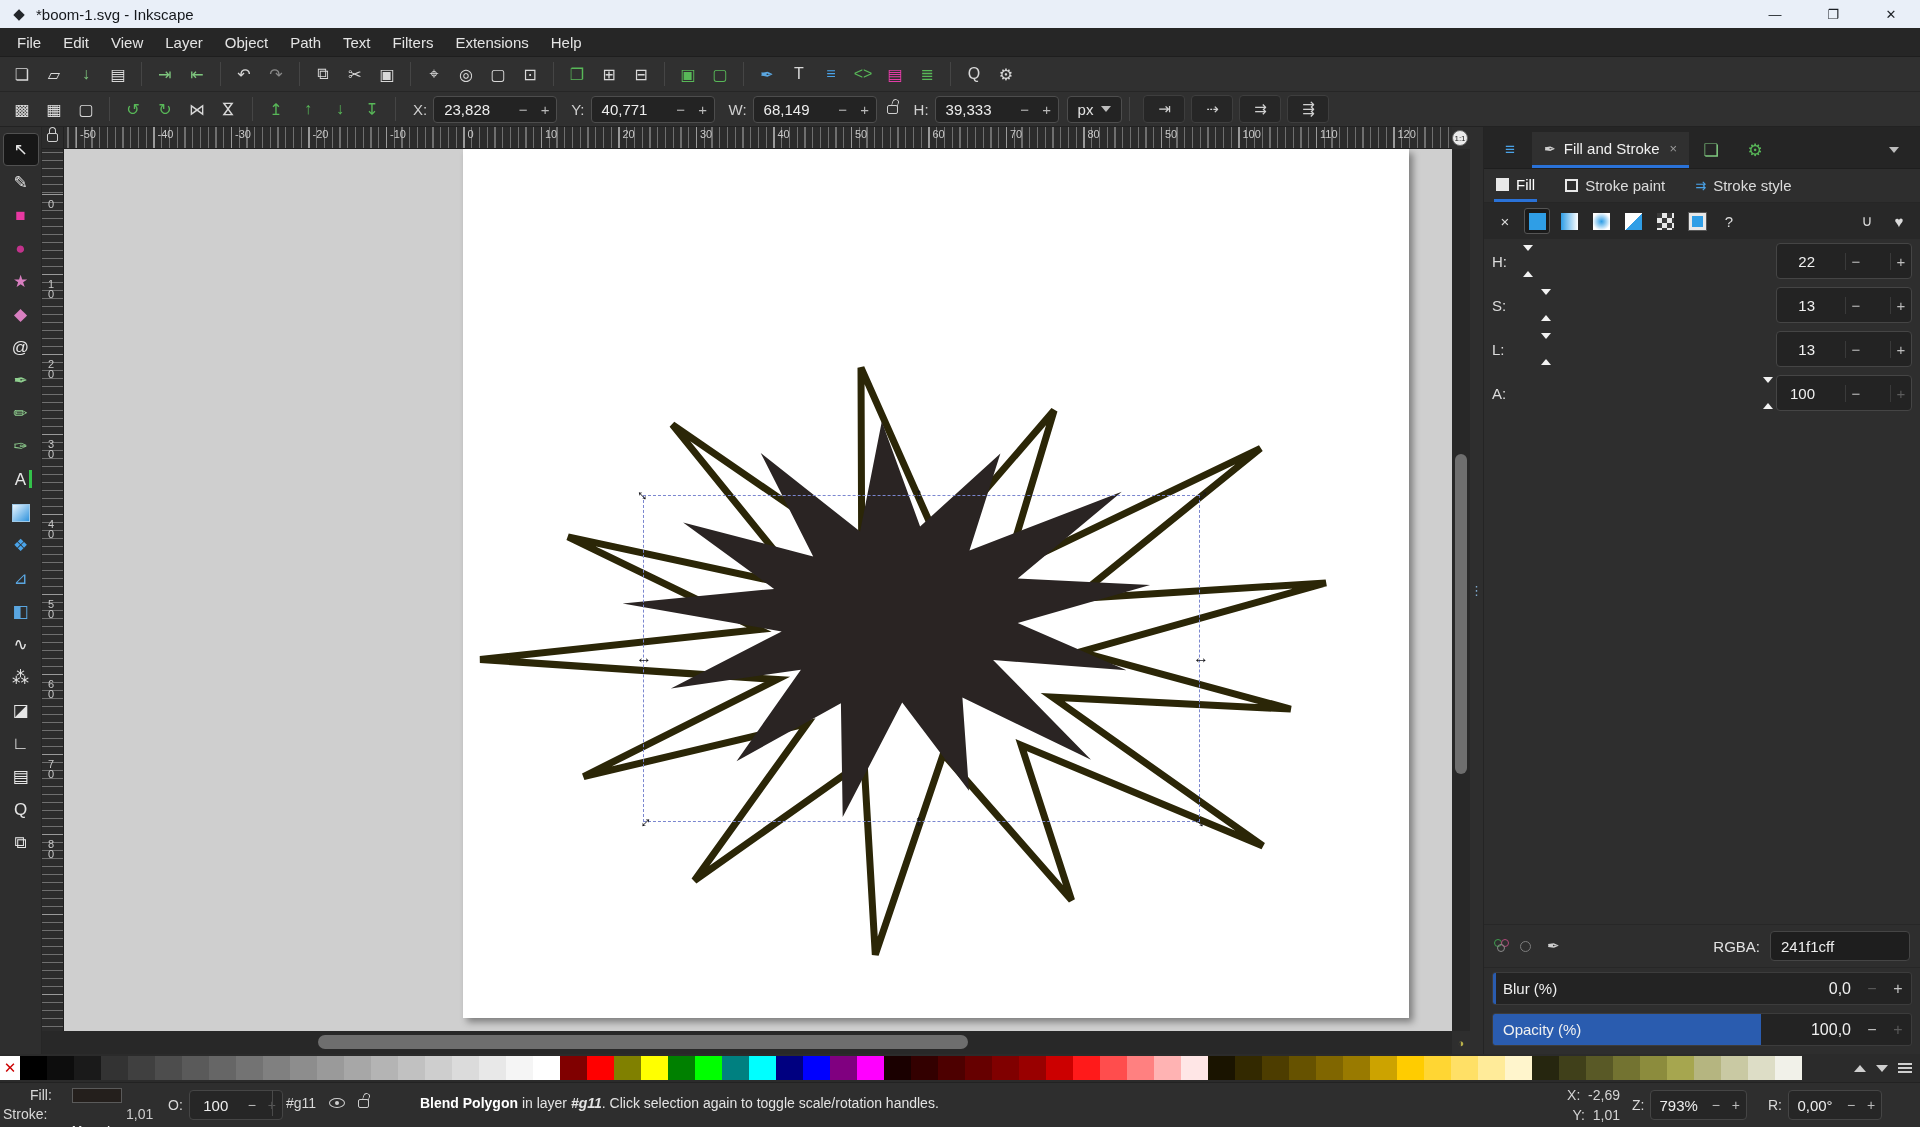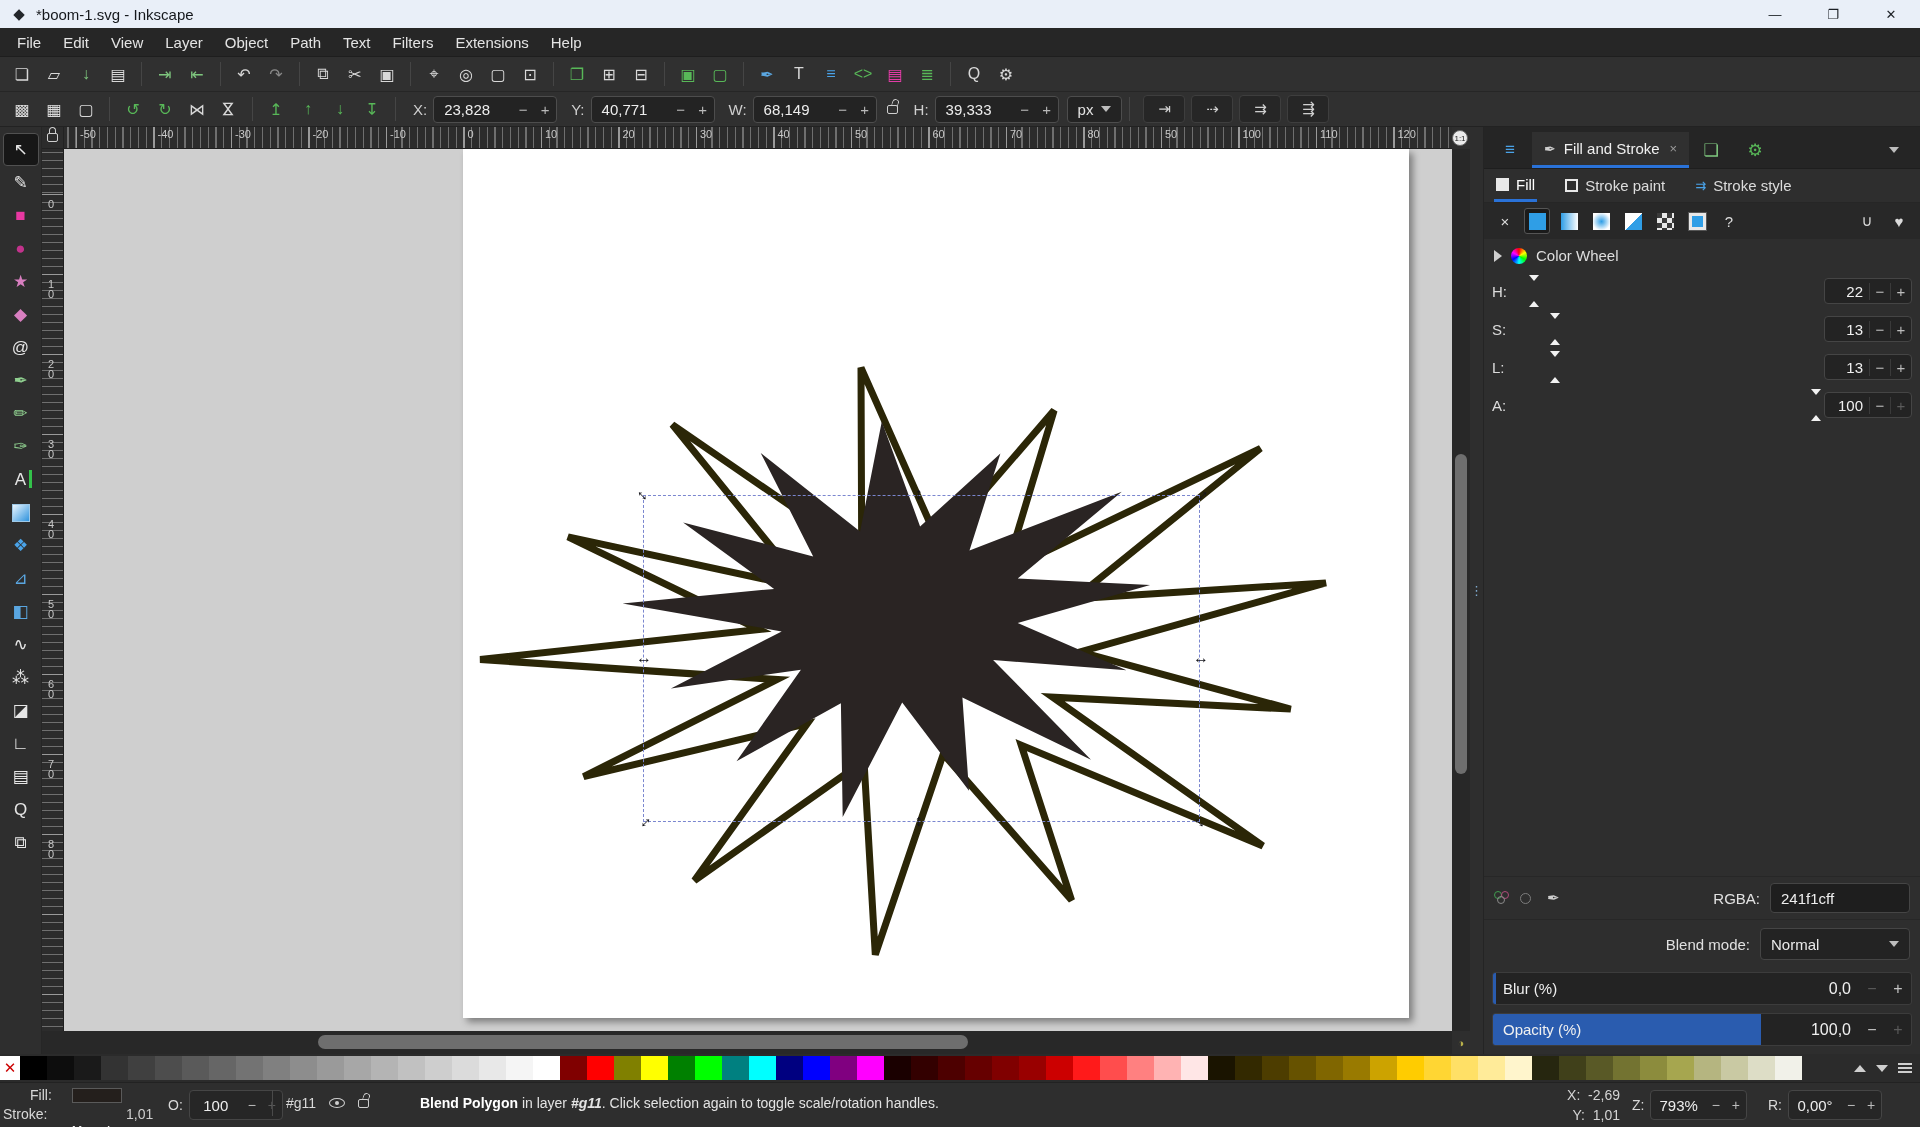--- a/index.html
+++ b/index.html
@@ -99,21 +99,21 @@
   .sliderrow .slbl{width:24px;color:#dcdcdc;font-size:15px;}
   .trackwrap{position:relative;width:300px;height:30px;}
   .track{width:100%;height:100%;}
   .track.h{background:linear-gradient(to right,#ff0000,#ffff00 17%,#00ff00 33%,#00ffff 50%,#0000ff 67%,#ff00ff 83%,#ff0000);}
   .track.s{background:linear-gradient(to right,#232222,#58300d);}
   .track.l{background:linear-gradient(to right,#000000,#7e6e63 50%,#ffffff);}
   .track.a{background-image:linear-gradient(to right,rgba(36,31,28,0),rgba(36,31,28,.96)),conic-gradient(#6a6a6a 0 25%,#474747 0 50%,#6a6a6a 0 75%,#474747 0) ;background-size:100% 100%,16px 16px;}
   .mark{position:absolute;top:0;height:100%;width:0;}
   .mark::before{content:'';position:absolute;left:-5px;top:-1px;border-left:5px solid transparent;border-right:5px solid transparent;border-top:6px solid #f2f2f2;}
   .mark::after{content:'';position:absolute;left:-5px;bottom:-1px;border-left:5px solid transparent;border-right:5px solid transparent;border-bottom:6px solid #f2f2f2;}
-  .valspin{margin-left:8px;display:flex;align-items:center;background:#232323;border:1px solid #454545;border-radius:4px;height:26px;}
+  .valspin{margin-left:8px;display:flex;align-items:center;background:#232323;border:1px solid #454545;border-radius:4px;height:36px;gap:24px;}
   .valspin .v{min-width:44px;text-align:right;padding:0 6px;color:#f0f0f0;font-size:15px;}
   .valspin .m,.valspin .p{width:21px;text-align:center;color:#bdbdbd;font-size:15px;border-left:1px solid #3a3a3a;}
   .valspin .dim{color:#5c5c5c;}
   #panelspacer{flex:1;}
   #rgbarow{display:flex;align-items:center;padding:6px 10px;border-top:1px solid #272727;border-bottom:1px solid #272727;height:44px;}
   .rgbdots{position:relative;width:18px;height:14px;}
   .rgbdots i{position:absolute;width:8px;height:8px;border-radius:50%;border:1.4px solid #9a9a9a;}
   .rgbdots i:nth-child(1){left:0;top:0;border-color:#3f9d4f;}
   .rgbdots i:nth-child(2){left:7px;top:0;border-color:#b04a7a;}
   .rgbdots i:nth-child(3){left:3px;top:5px;border-color:#8a8a8a;}
@@ -429,25 +429,20 @@
           <span class="chip check"></span>
         </span>
         <span class="ftbtn">
           <span class="chip swatch"></span>
         </span>
         <span class="ftbtn">?</span>
         <span class="ft-spacer"></span>
         <span class="ftbtn">∪</span>
         <span class="ftbtn">♥</span>
       </div>
-    <div id="wheelrow">
-      <span class="tri-r"></span>
-      <span class="wheel"></span>
-      <span>Color Wheel</span>
-    </div>
     <div id="sliders">
         <div class="sliderrow">
           <span class="slbl">H:</span>
           <span class="trackwrap"><span class="track h"></span><span class="mark" style="left: 6%;"></span></span>
           <span class="valspin">
             <span class="v">22</span>
             <span class="m">−</span>
             <span class="p">+</span>
           </span>
         </div>
@@ -483,27 +478,20 @@
     <div id="rgbarow">
       <span class="rgbdots">
           <i></i>
           <i></i>
           <i></i>
         </span>
       <span class="circ"></span>
       <span class="dropper">✒</span>
       <span id="rgbalabel">RGBA:</span>
       <span id="rgbainput">241f1cff</span>
-    </div>
-    <div id="blendrow">
-      <span class="lbl">Blend mode:</span>
-      <div id="blendsel">
-        <span>Normal</span>
-          <span class="chev"></span>
-      </div>
     </div>
     <div class="sliderbox">
       <span class="sliver"></span>
       <span class="name">Blur (%)</span>
       <span class="num">0,0</span>
       <span class="m dim">−</span>
       <span class="p">+</span>
     </div>
     <div class="sliderbox" style="margin-bottom:8px;">
       <span class="fillbar" style="width:calc(100% - 150px);"></span>

